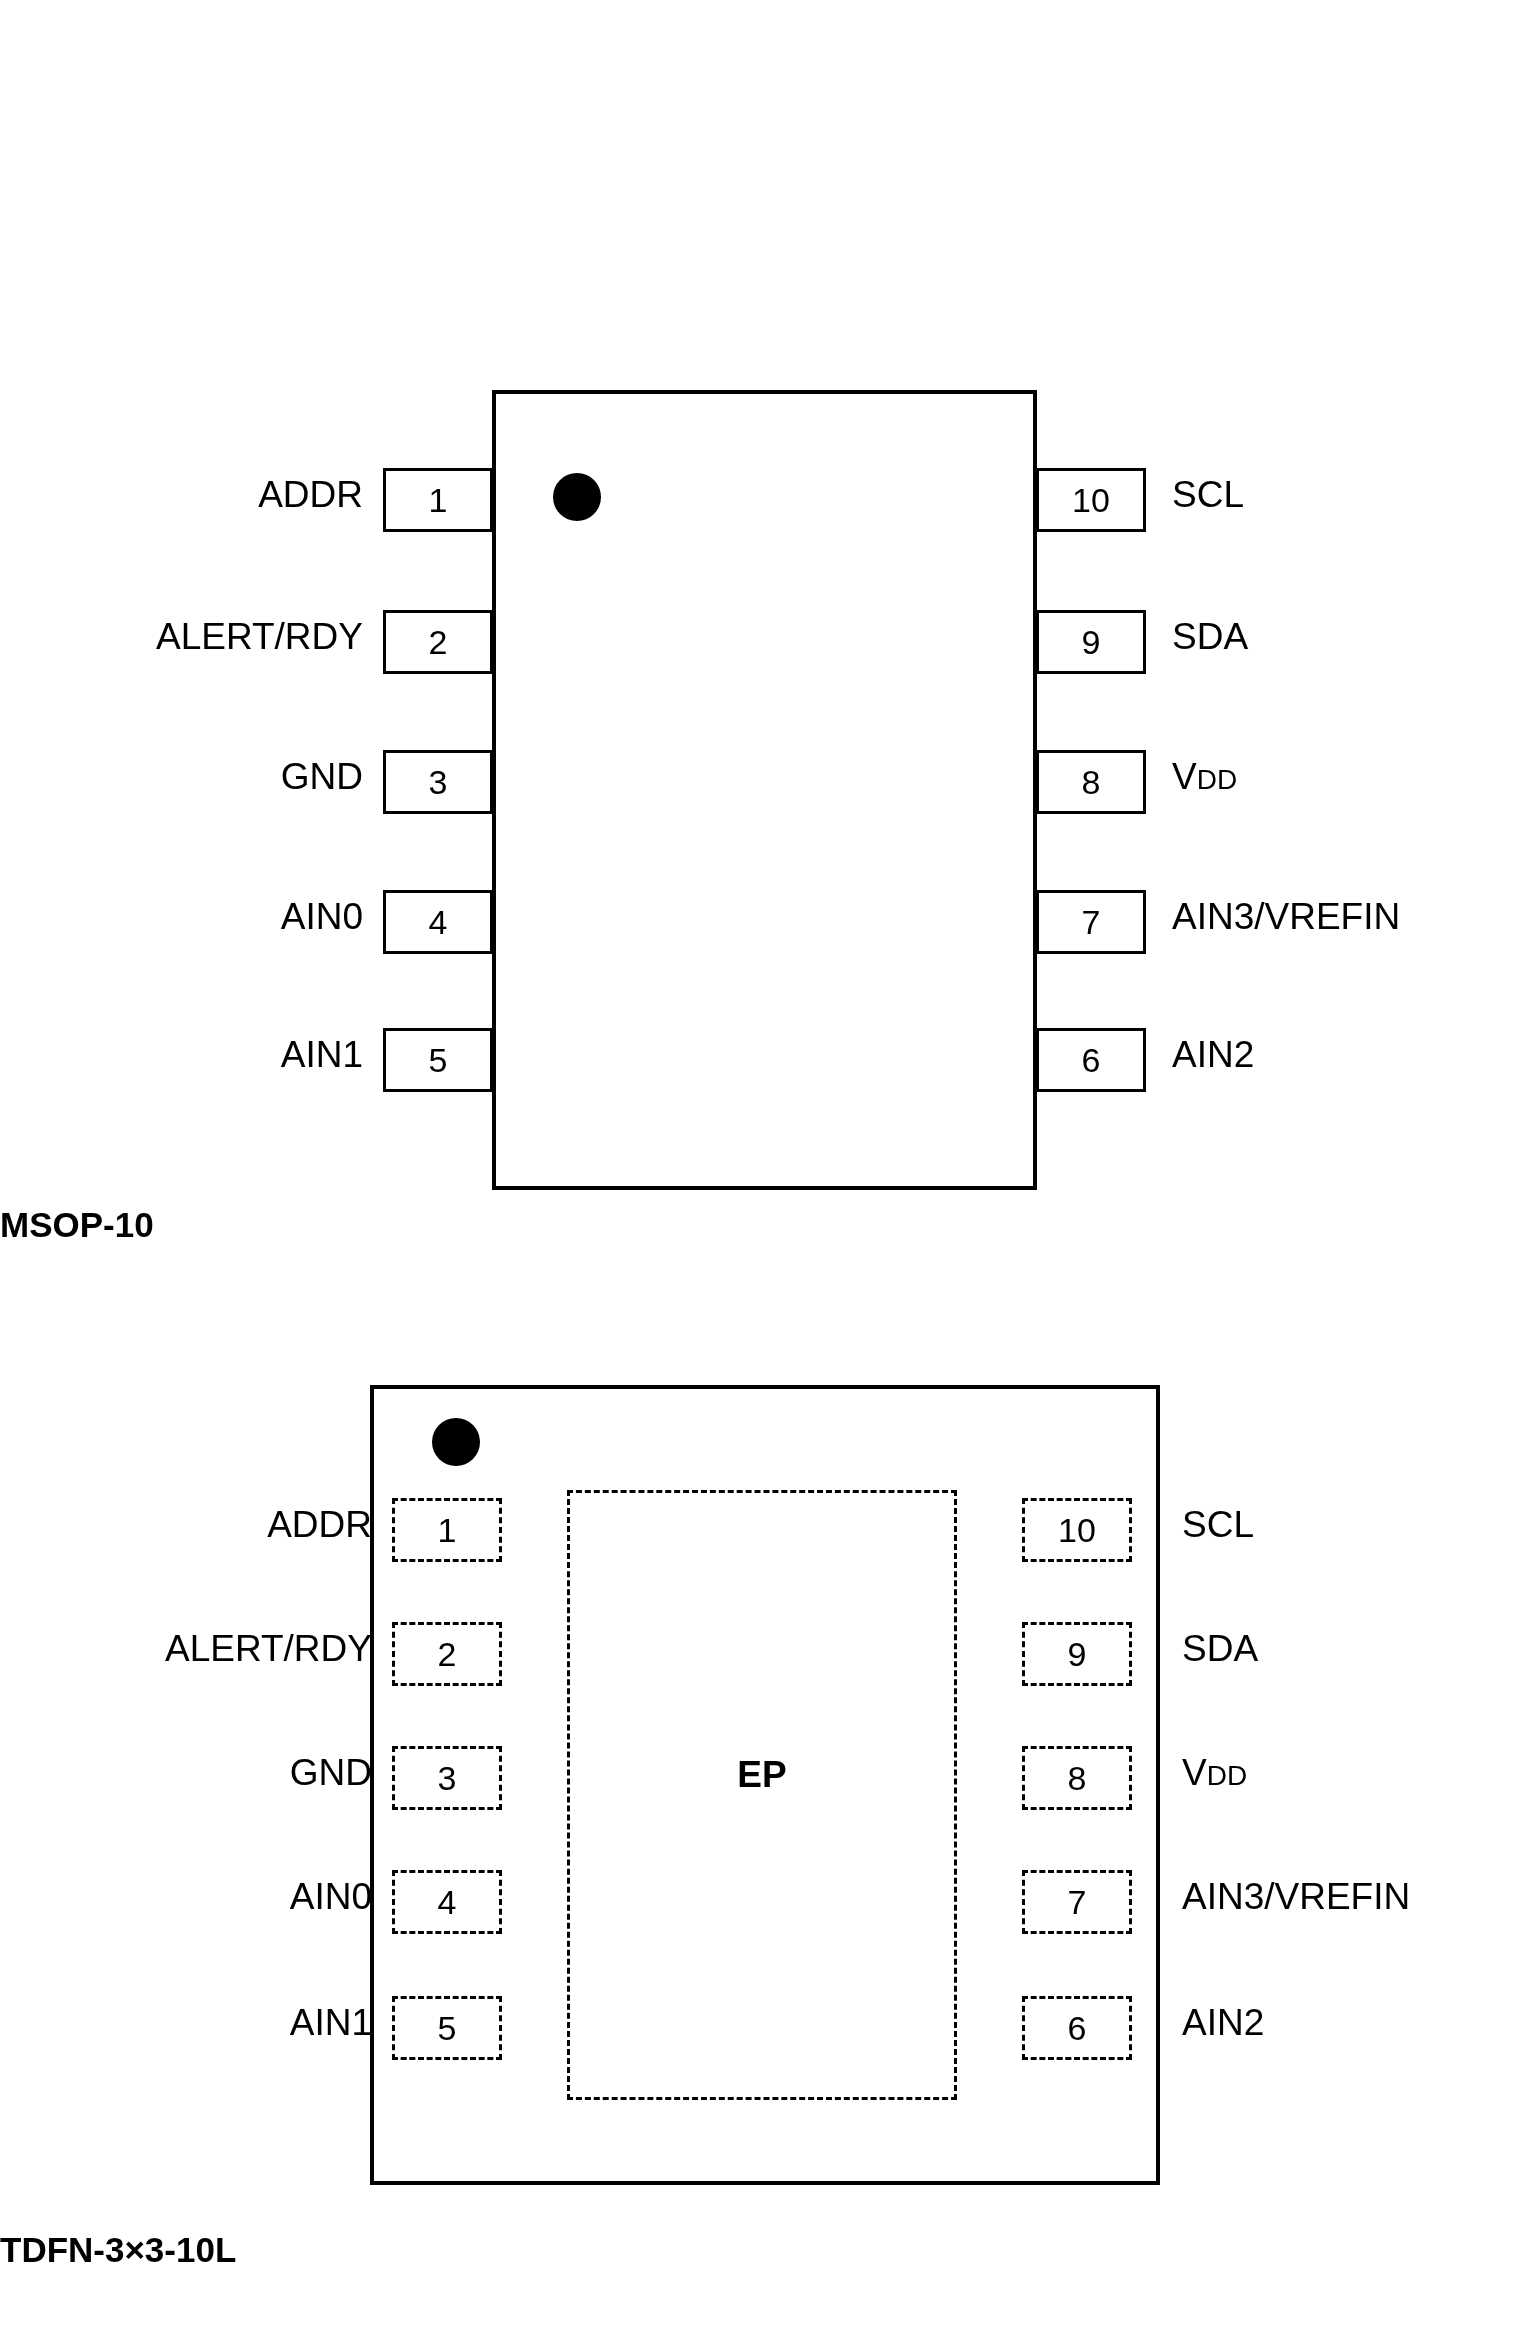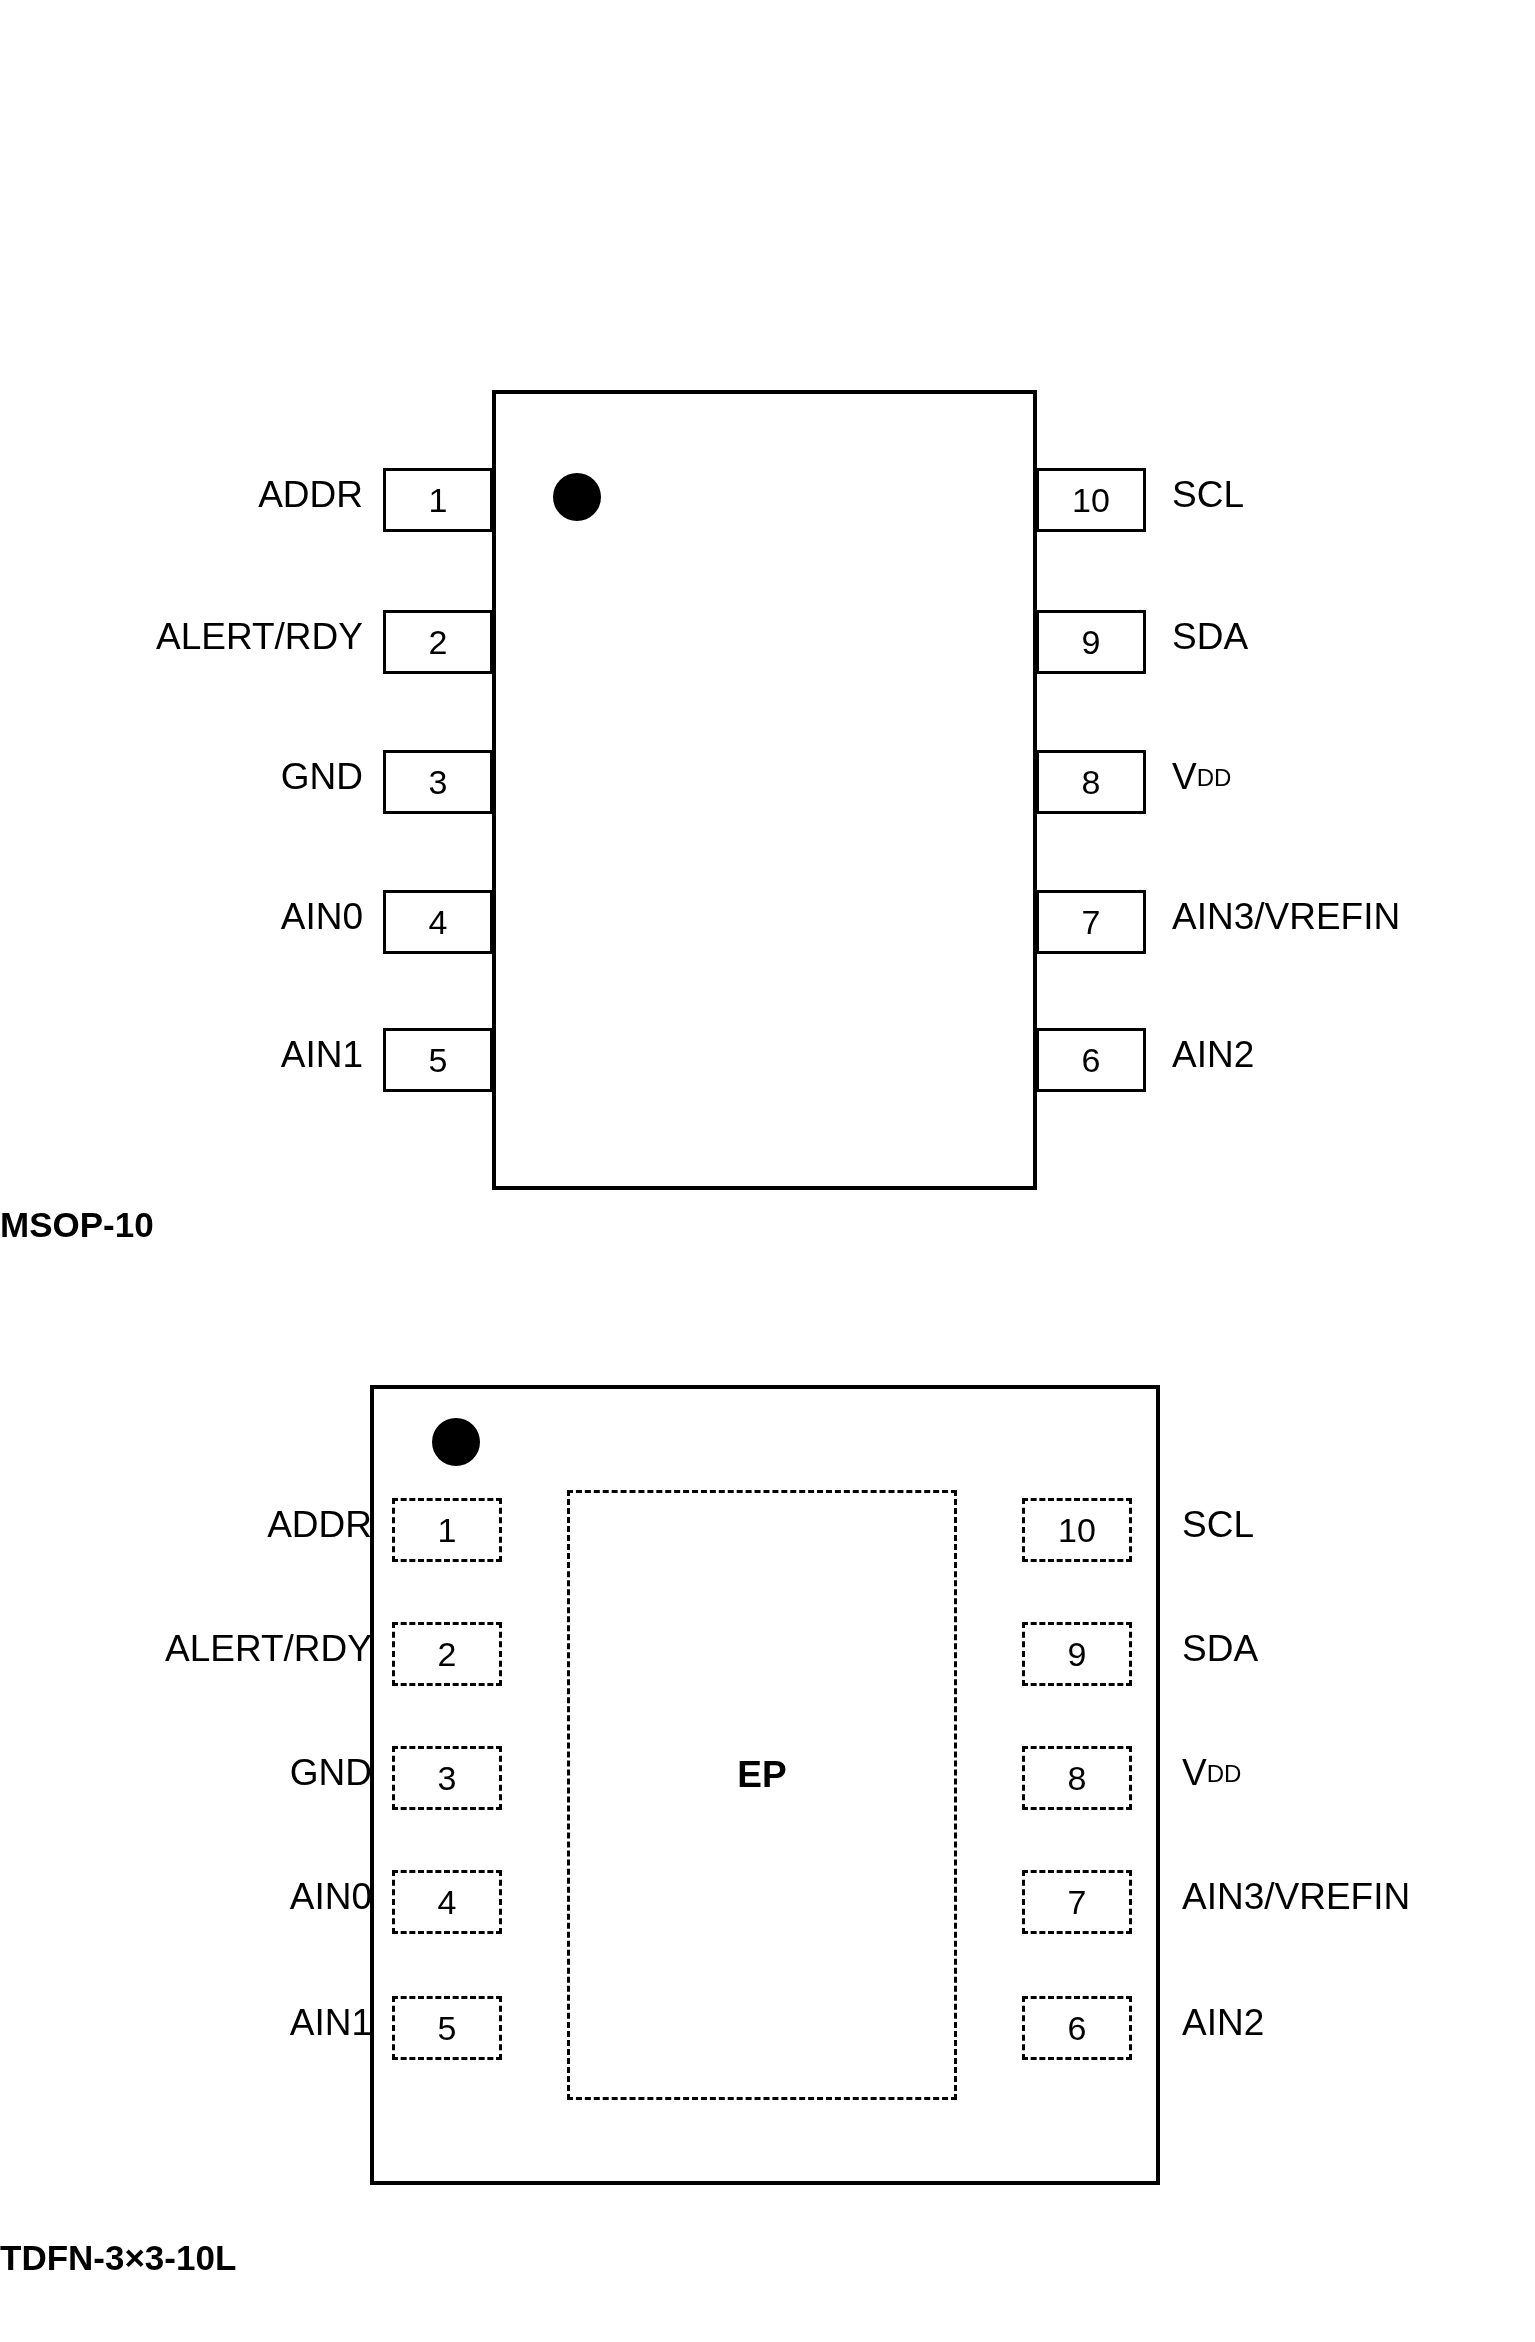--- a/index.html
+++ b/index.html
@@ -95,21 +95,21 @@
   }
   .pin-label.left {
     text-align: right;
     justify-content: flex-end;
   }
   .pin-label.right {
     text-align: left;
     justify-content: flex-start;
   }
   .pin-label sub {
-    font-size: 24px;
+    font-size: 28px;
     vertical-align: baseline;
     position: relative;
     top: 8px;
   }
 
   .ep-label {
     position: absolute;
     font-size: 37px;
     font-weight: bold;
     display: flex;
@@ -276,16 +276,16 @@
       <span>AIN3/VREFIN</span>
     </div>
 
     <div class="pad dashed" style="left:1022px;top:1996px;width:110px;height:64px;">
       <span>6</span>
     </div>
     <div class="pin-label right" style="left:1182px;top:2002px;width:340px;">
       <span>AIN2</span>
     </div>
 
-    <div class="pkg-caption" style="top:2230px;margin-top:8px;">TDFN-3×3-10L</div>
+    <div class="pkg-caption" style="top:2230px;">TDFN-3×3-10L</div>
   </div>
 
 </div>
 
 </body></html>

